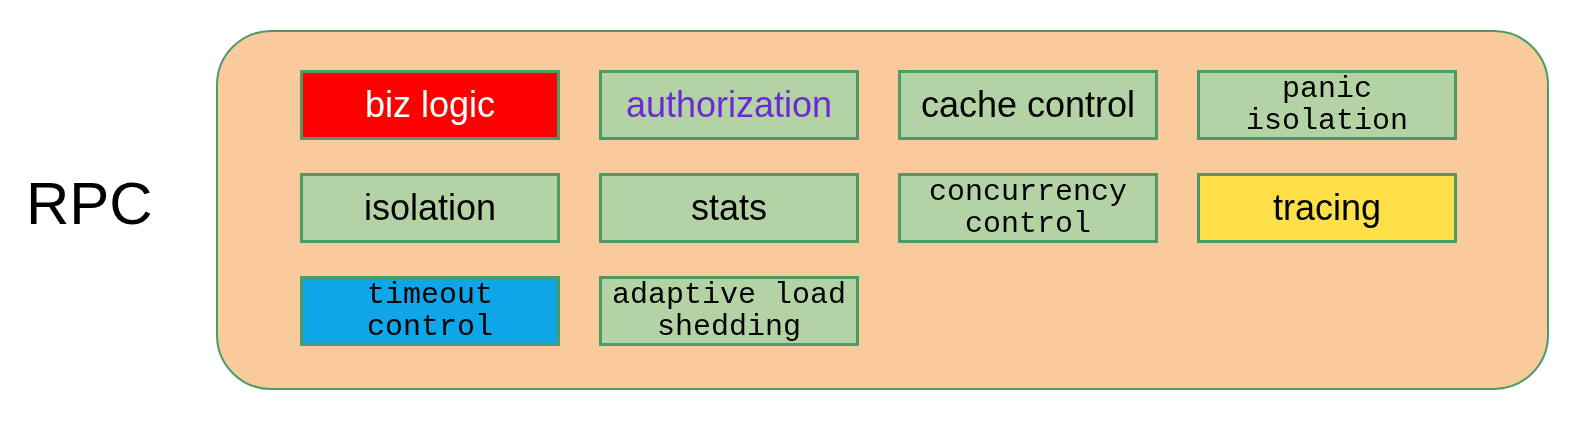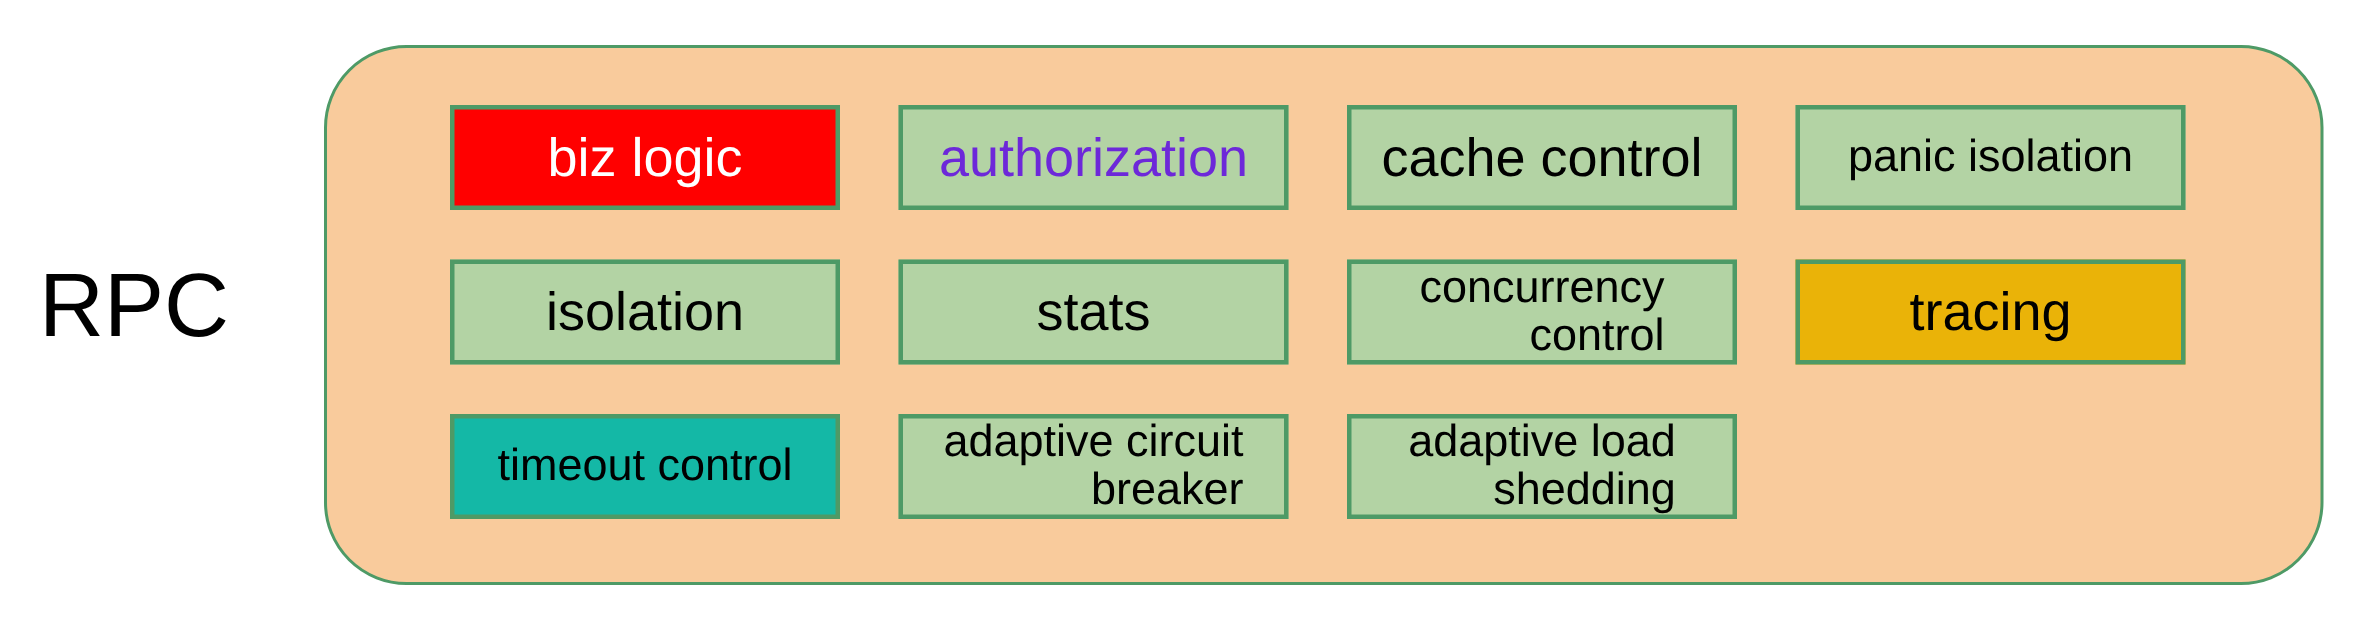--- a/index.html
+++ b/index.html
@@ -47,49 +47,48 @@
     row-gap: 33px;
   }
   .module-box {
     box-sizing: border-box;
     background: #B3D3A4;           
     border: 3px solid #c4b5fd;
     color: #000000;
     display: flex;
     align-items: center;
     justify-content: center;
-    text-align: right;
+    text-align: center;
     font-size: 36px;
     line-height: 1.05;
     white-space: pre-line;
   }
   .module-box.small {
     font-size: 30px;
     line-height: 1.08;
+    font-family: Liberation Mono, monospace;
   }
 </style>
 </head>
 <body>
 
 <div class="stage">
 
   <div class="rpc-label">RPC</div>
 
   <div class="group-container" style="background: rgb(249, 203, 156); border-color: rgb(78, 154, 102);"></div>
 
   <div class="module-grid">
     <div class="module-box" style="background: rgb(255, 0, 0); border-color: rgb(78, 154, 102); color: rgb(255, 255, 255);">biz logic</div>
     <div class="module-box" style="background: rgb(179, 211, 164); border-color: rgb(78, 154, 102); color: #6d28d9;">authorization</div>
     <div class="module-box" style="background: rgb(179, 211, 164); border-color: rgb(78, 154, 102); color: rgb(0, 0, 0);">cache control</div>
     <div class="module-box small" style="background: rgb(179, 211, 164); border-color: rgb(78, 154, 102); color: rgb(0, 0, 0);">panic isolation</div>
     <div class="module-box" style="background: rgb(179, 211, 164); border-color: rgb(78, 154, 102); color: rgb(0, 0, 0);">isolation</div>
     <div class="module-box" style="background: rgb(179, 211, 164); border-color: rgb(78, 154, 102); color: rgb(0, 0, 0);">stats</div>
     <div class="module-box small" style="background: rgb(179, 211, 164); border-color: rgb(78, 154, 102); color: rgb(0, 0, 0);">concurrency
 control</div>
-    <div class="module-box" style="background: #eab308; border-color: rgb(78, 154, 102); color: rgb(0, 0, 0);">tracing</div>
-    <div class="module-box small" style="background: #14b8a6; border-color: rgb(78, 154, 102); color: rgb(0, 0, 0);">timeout control</div>
-    <div class="module-box small" style="background: rgb(179, 211, 164); border-color: rgb(78, 154, 102); color: rgb(0, 0, 0);">adaptive circuit
-breaker</div>
+    <div class="module-box" style="background: #fde047; border-color: rgb(78, 154, 102); color: rgb(0, 0, 0);">tracing</div>
+    <div class="module-box small" style="background: #0ea5e9; border-color: rgb(78, 154, 102); color: rgb(0, 0, 0);">timeout control</div>
     <div class="module-box small" style="background: rgb(179, 211, 164); border-color: rgb(78, 154, 102); color: rgb(0, 0, 0);">adaptive load
 shedding</div>
   </div>
 
 </div>
 
 </body></html>

